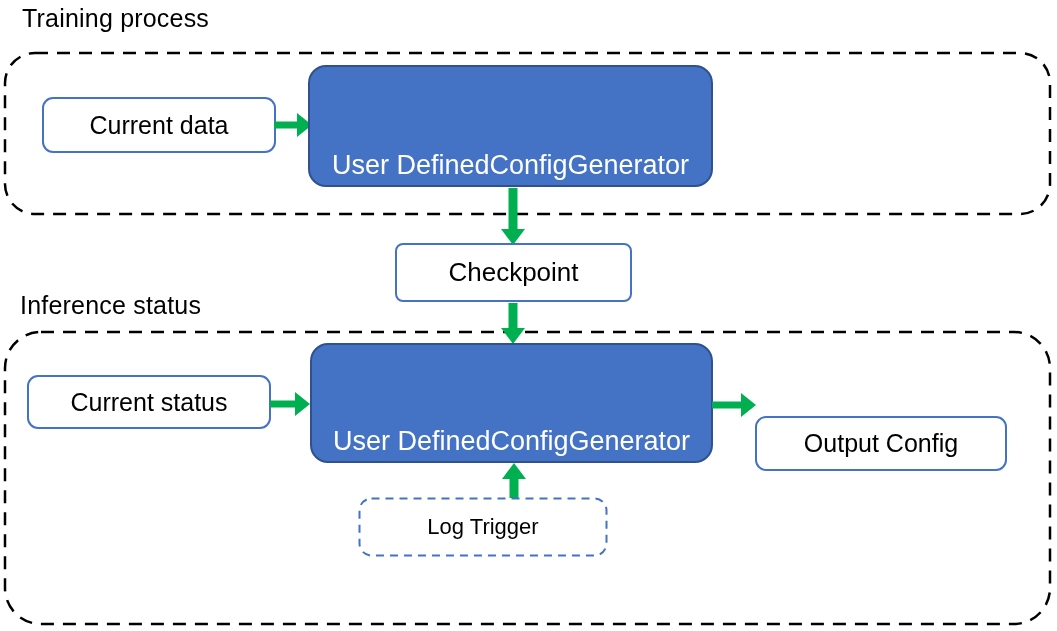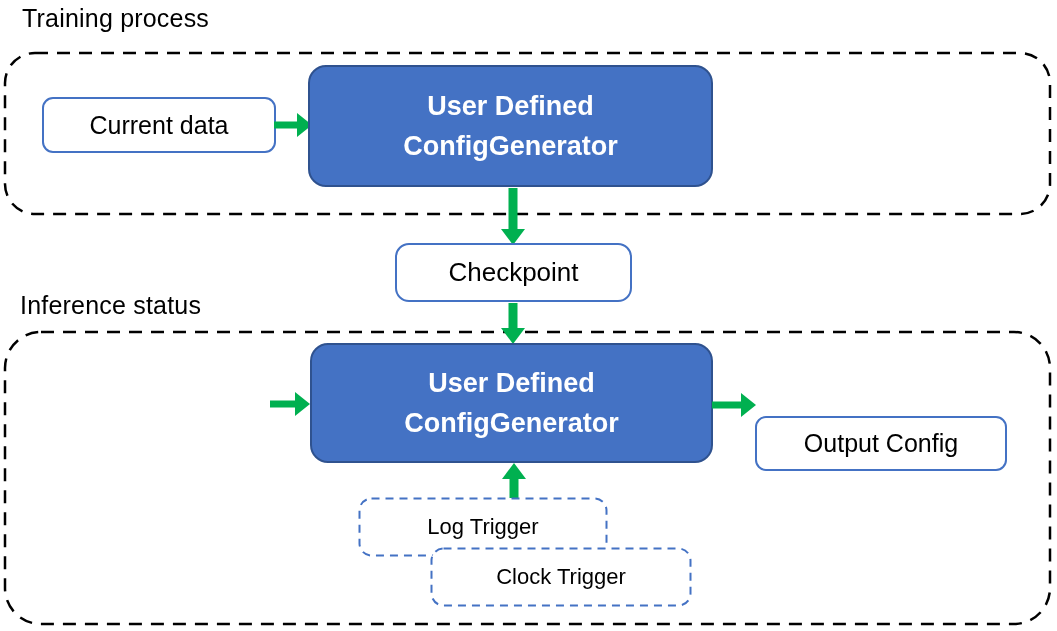--- a/index.html
+++ b/index.html
@@ -32,25 +32,24 @@
     border-radius:11px;
     background:#ffffff;
     display:flex;align-items:center;justify-content:center;
     font-size:25px;color:var(--text-dark);
     white-space:nowrap;
   }
   .gen-box{
     background:var(--box-fill);
     border:2.5px solid var(--box-border);
     border-radius:18px;
-    display:flex;flex-direction:column;align-items:center;justify-content:center;
+    display:flex;flex-direction:row;align-items:flex-end;justify-content:center;
     color:var(--text-light);
     font-size:27px;line-height:40px;
     text-align:center;
-    font-weight:bold;
   }
   .trigger-label{
     display:flex;align-items:center;justify-content:center;
     font-size:22px;color:var(--text-dark);
     white-space:nowrap;
     width:100%;height:100%;
     position:absolute;left:0;top:0;
   }
   svg{display:block;}
   .container-outline{
@@ -91,35 +90,38 @@
   <div class="abs gen-box z2" style="left:308px;top:65px;width:405px;height:122px;">
     <span>User Defined</span>
     <span>ConfigGenerator</span>
   </div>
 
   <svg class="abs z2" style="left:500px;top:188px;" width="26" height="57" viewBox="0 0 26 57">
     <rect class="arrow-shape" x="8.5" y="0" width="9" height="43"></rect>
     <polygon class="arrow-shape" points="1,41 25,41 13,57"></polygon>
   </svg>
 
-  <div class="abs io-box z2" style="left:395px;top:243px;width:237px;height:59px;border-radius:14px;font-size:26px;">
+  <div class="abs io-box z2" style="left:395px;top:243px;width:237px;height:59px;border-radius:8px;font-size:26px;">
     <span>Checkpoint</span>
   </div>
 
   <svg class="abs z2" style="left:500px;top:303px;" width="26" height="41" viewBox="0 0 26 41">
     <rect class="arrow-shape" x="8.5" y="0" width="9" height="27"></rect>
     <polygon class="arrow-shape" points="1,25 25,25 13,41"></polygon>
   </svg>
 
   <div class="abs section-title" style="left:20px;top:291px;">Inference status</div>
 
   <svg class="abs z1" style="left:3px;top:330px;" width="1049" height="297" viewBox="0 0 1049 297">
     <rect class="container-outline" x="2" y="2" width="1045" height="292" rx="36" ry="36"></rect>
   </svg>
 
+  <div class="abs io-box z2" style="left:27px;top:375px;width:244px;height:54px;">
+    <span>Current status</span>
+  </div>
 
   <svg class="abs z2" style="left:270px;top:391px;" width="40" height="26" viewBox="0 0 40 26">
     <rect class="arrow-shape" x="0" y="9.5" width="26" height="7"></rect>
     <polygon class="arrow-shape" points="25,1 40,13 25,25"></polygon>
   </svg>
 
   <div class="abs gen-box z2" style="left:310px;top:343px;width:403px;height:120px;">
     <span>User Defined</span>
     <span>ConfigGenerator</span>
   </div>
@@ -138,20 +140,14 @@
     <rect class="arrow-shape" x="8.5" y="14" width="9" height="21"></rect>
   </svg>
 
   <div class="abs z2" style="left:358px;top:497px;width:250px;height:60px;">
     <svg width="250" height="60" viewBox="0 0 250 60">
       <rect class="trigger-outline" x="1.5" y="1.5" width="247" height="57" rx="12" ry="12"></rect>
     </svg>
     <div class="trigger-label">Log Trigger</div>
   </div>
 
-  <div class="abs z3" style="left:430px;top:547px;width:262px;height:60px;">
-    <svg width="262" height="60" viewBox="0 0 262 60">
-      <rect class="trigger-outline" x="1.5" y="1.5" width="259" height="57" rx="12" ry="12"></rect>
-    </svg>
-    <div class="trigger-label">Clock Trigger</div>
-  </div>
 
 </div>
 
 </body></html>

